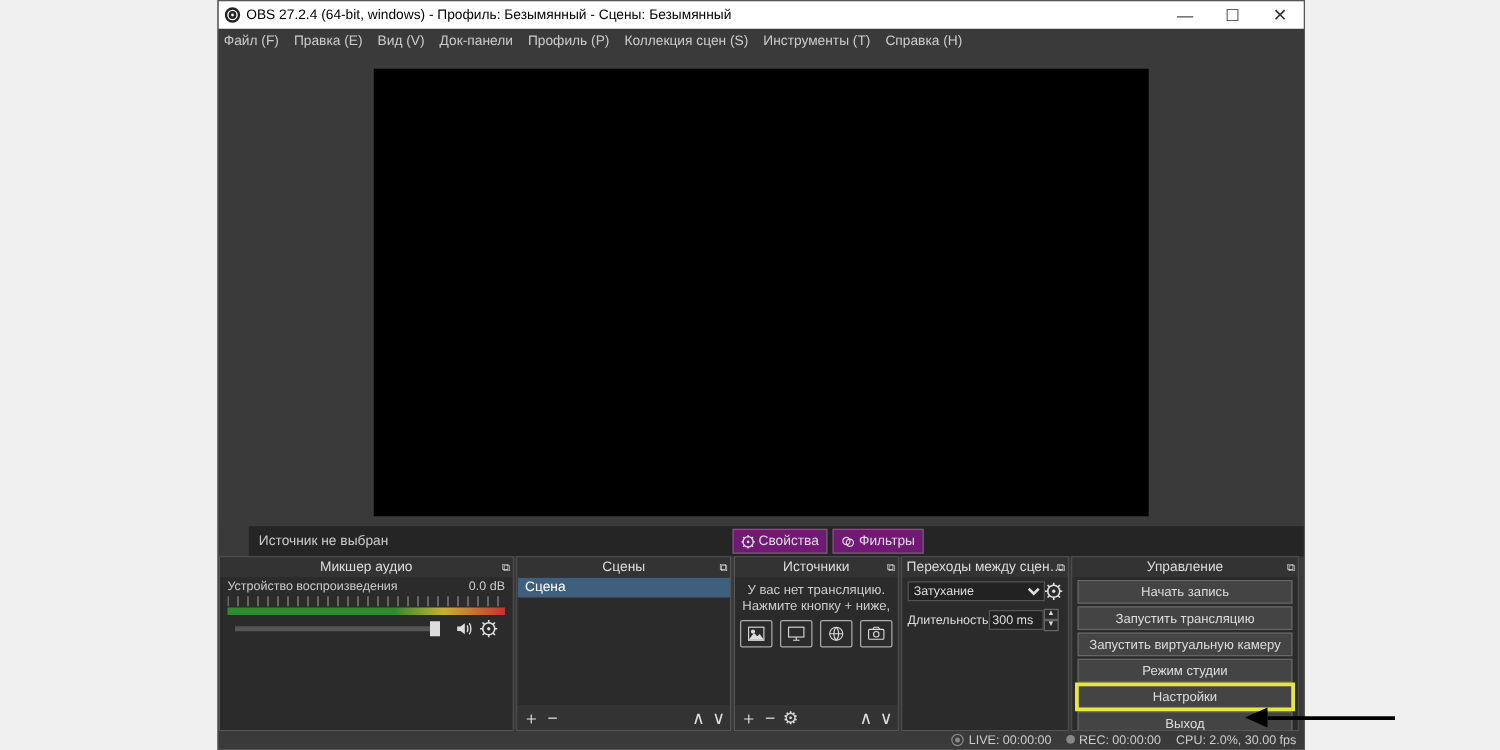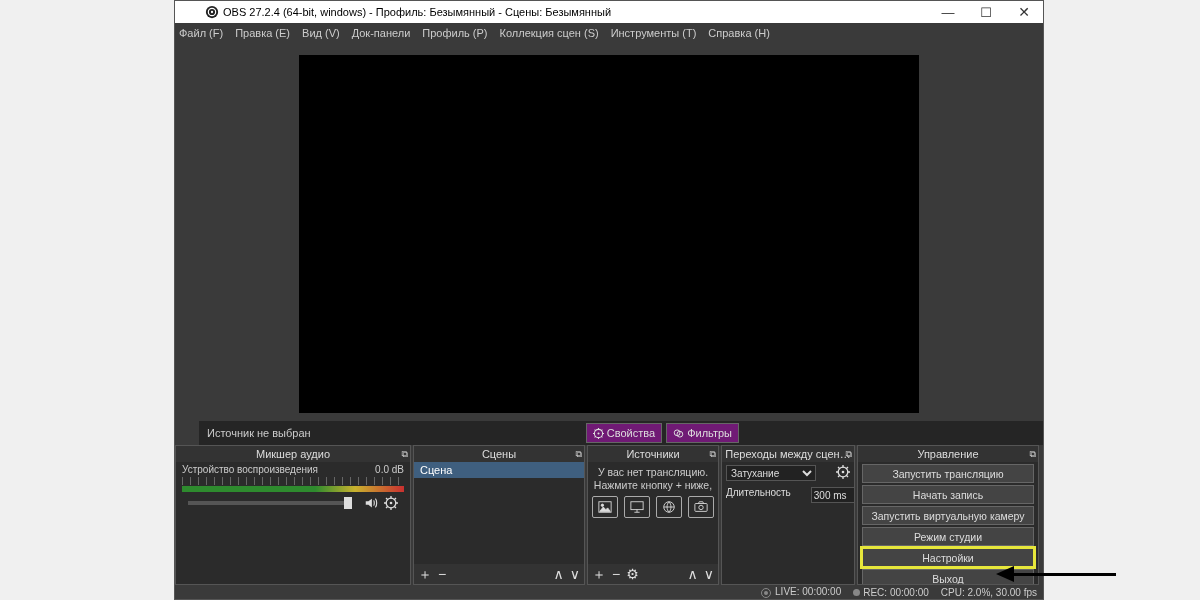--- a/index.html
+++ b/index.html
@@ -1,19 +1,19 @@
 <!DOCTYPE html>
 <html><head>
 <meta charset="utf-8">
 <style>
   html,body{margin:0;padding:0;background:#f0f0f0;font-family:"Segoe UI",Arial,sans-serif;font-size:11px;color:#ddd;}
   .canvas{position:relative;width:1200px;height:600px;margin:0 auto;background:#f0f0f0;overflow:hidden;}
   .win{position:absolute;left:174px;top:0;width:870px;height:600px;background:#3a3a3a;border:1px solid #555;box-sizing:border-box;}
   
-  .titlebar{height:22px;background:#fff;color:#000;display:flex;align-items:center;position:relative;padding-left:26px;}
+  .titlebar{height:22px;background:#fff;color:#000;display:flex;align-items:center;position:relative;}
   .titlebar .ico{width:22px;height:22px;display:flex;align-items:center;justify-content:center;}
   .titlebar .ico svg{width:14px;height:14px;}
   .title-text{font-size:11px;white-space:nowrap;}
   .win-controls{position:absolute;right:0;top:0;display:flex;height:22px;}
   .win-controls div{width:38px;display:flex;align-items:center;justify-content:center;font-size:13px;color:#333;}
   .win-controls .close{font-size:14px;}
   
   .menubar{height:20px;background:#3a3a3a;display:flex;align-items:center;padding:0 4px;gap:12px;font-size:11px;color:#ccc;}
   .menubar span{cursor:default;}
   
@@ -45,21 +45,21 @@
   .spkicon,.gearicon{width:14px;height:14px;fill:#ddd;}
   
   .scenes .scene-item{background:#3f5f7f;color:#fff;font-size:11px;padding:2px 6px;}
   
   .sources .src-text{text-align:center;font-size:10.5px;color:#ccc;padding:4px 4px 2px 4px;line-height:13px;}
   .sources .iconrow{display:flex;justify-content:center;gap:6px;margin-top:2px;}
   .iconbox{width:24px;height:20px;border:1px solid #aaa;border-radius:2px;display:flex;align-items:center;justify-content:center;}
   .iconbox svg{width:14px;height:14px;fill:#ddd;stroke:#ddd;}
   
   .trans select,.trans input{background:#222;color:#ddd;border:1px solid #555;font-size:10px;height:16px;box-sizing:border-box;}
-  .trans .row{display:flex;align-items:flex-start;gap:20px;padding:3px 4px;}
+  .trans .row{display:flex;align-items:center;gap:0;padding:3px 4px;}
   .spinner{width:12px;display:flex;flex-direction:column;}
   .spinner div{height:7px;border:1px solid #666;background:#2a2a2a;font-size:7px;text-align:center;line-height:6px;}
   
   .controls .cbtn{height:17px;margin:2px 4px;background:#444;border:1px solid #666;font-size:10.5px;color:#ddd;display:flex;align-items:center;justify-content:center;}
   .controls .cbtn.hl{outline:3px solid #e7e73b;outline-offset:-1px;}
   
   .statusbar{position:absolute;left:0;right:0;bottom:0;height:14px;background:#3a3a3a;display:flex;align-items:center;justify-content:flex-end;gap:12px;font-size:10px;color:#ccc;padding:0 6px;}
   .dot{width:7px;height:7px;border-radius:50%;background:#888;display:inline-block;margin-right:3px;vertical-align:middle;}
   .live-ico{display:inline-block;width:10px;height:10px;position:relative;margin-right:4px;vertical-align:middle;}
   .live-ico:before{content:"";position:absolute;inset:0;border:1px solid #888;border-radius:50%;}
@@ -250,22 +250,22 @@
           </div>
         </div>
       </div>
 
       <div class="dock controls" style="width:182px">
         <div class="dock-hdr">
             <span>Управление</span>
             <span class="pop">⧉</span>
           </div>
         <div class="dock-body">
+          <div class="cbtn">Начать запись</div>
           <div class="cbtn">Запустить трансляцию</div>
-          <div class="cbtn">Начать запись</div>
           <div class="cbtn">Запустить виртуальную камеру</div>
           <div class="cbtn">Режим студии</div>
           <div class="cbtn hl">Настройки</div>
           <div class="cbtn">Выход</div>
         </div>
       </div>
 
     </div>
 
     <div class="statusbar">

